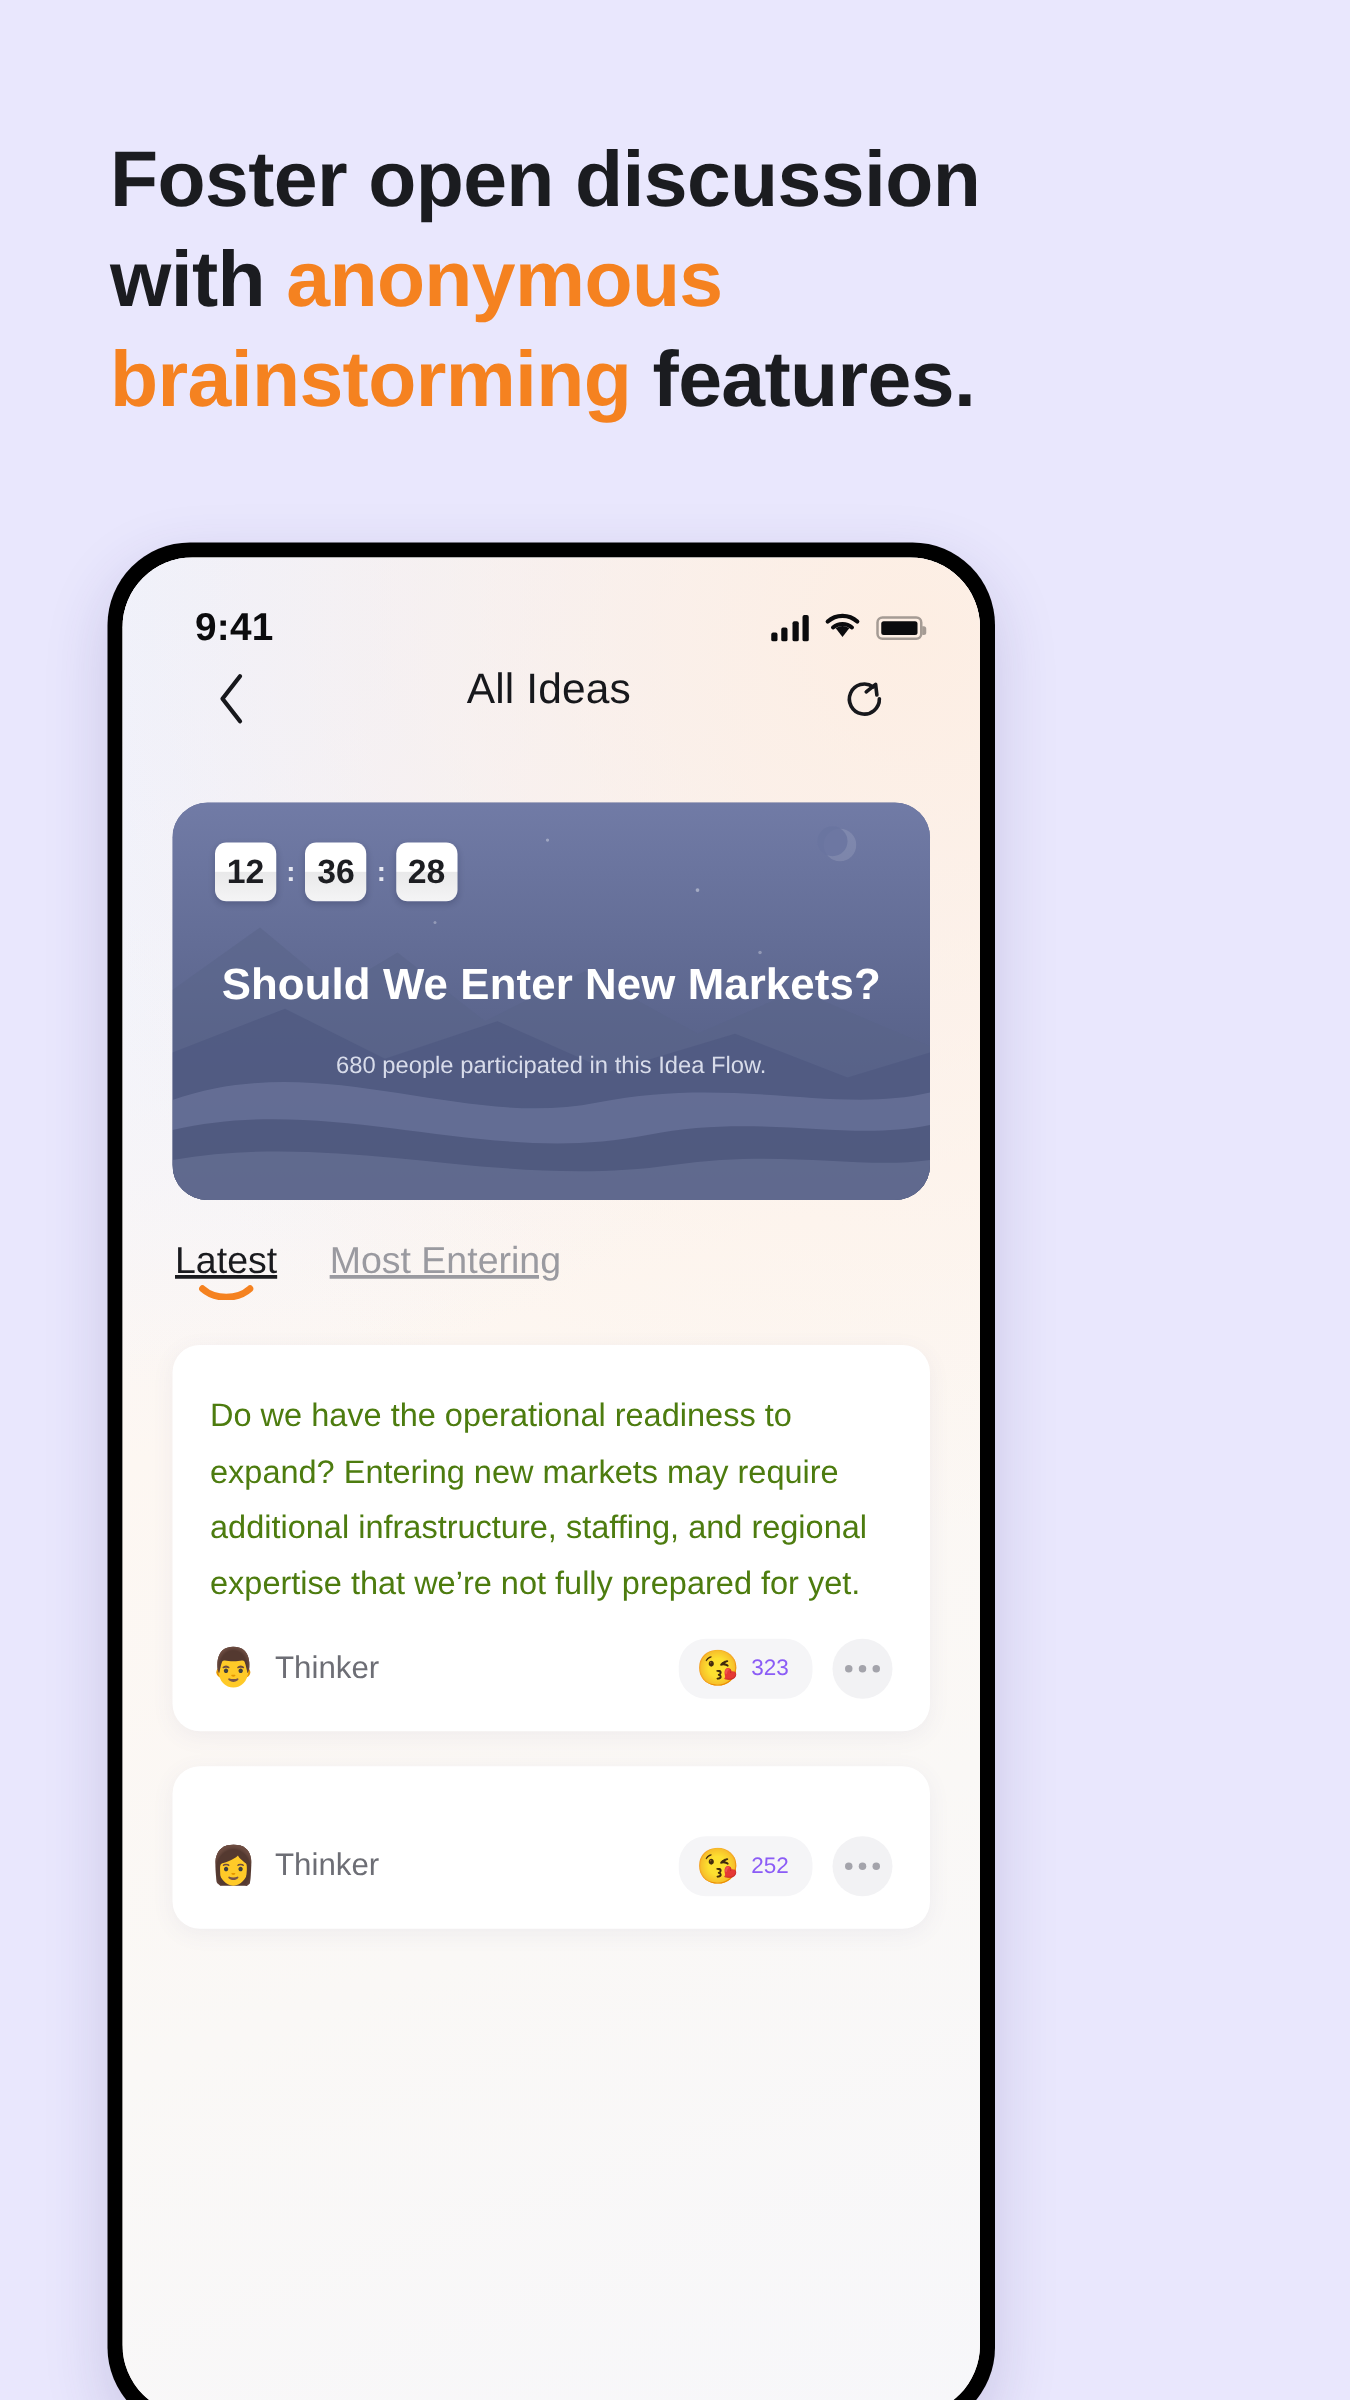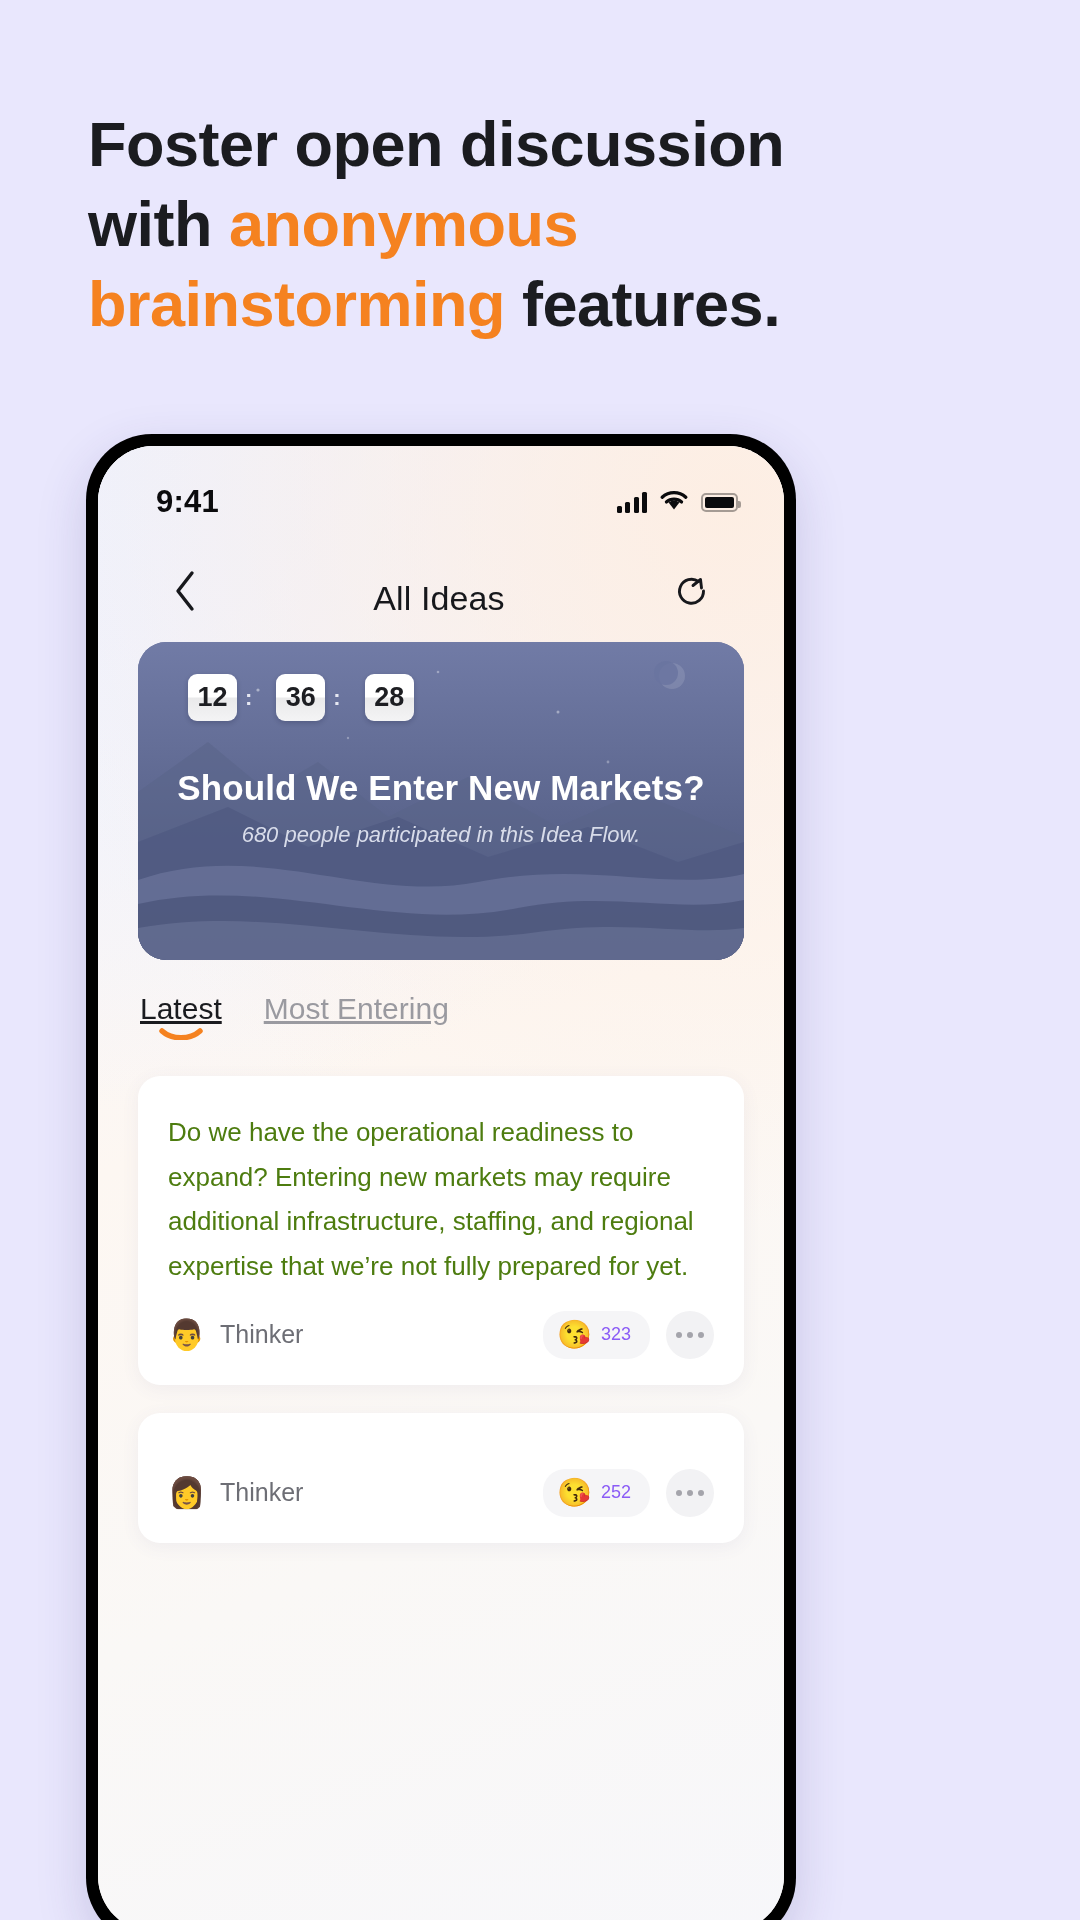--- a/index.html
+++ b/index.html
@@ -78,21 +78,21 @@
     content:""; position:absolute; right:-5px; top:6px;
     width:3px; height:7px; background:rgba(0,0,0,0.35);
     border-radius:0 2px 2px 0;
   }
   .batt i { display:block; width:100%; height:100%; background:#0b0b0d; border-radius:2px; }
 
   
   .navbar {
     position:absolute; left:0; right:4px; top:86px;
     height:86px;
-    display:flex; align-items:flex-end;
+    display:flex; align-items:flex-start;
     padding:0 60px;
   }
   .nav-back { width:54px; height:54px; display:flex; align-items:center; justify-content:center; }
   .nav-title {
     flex:1; text-align:center;
     font-size:34px; color:#17181c; font-weight:500;
     letter-spacing:0.1px;
   }
   .nav-share { width:54px; height:54px; display:flex; align-items:center; justify-content:center; }
 
@@ -113,37 +113,35 @@
   }
   .timer { display:flex; align-items:center; gap:7px; }
   .tile {
     background:linear-gradient(180deg,#ffffff 0%, #ffffff 49%, #e9e9ea 51%, #f4f4f5 100%);
     border-radius:9px;
     min-width:49px; height:47px;
     display:flex; align-items:center; justify-content:center;
     font-size:27px; font-weight:bold; color:#1d1e22;
     box-shadow:0 2px 5px rgba(20,25,50,0.22);
     padding:0 7px;
-    margin-left:16px;
   }
   .colon { color:#e6e8f2; font-size:22px; font-weight:bold; padding:0 1px; }
   .hero-title {
     margin-top:47px;
     text-align:center;
     font-size:35px;
     font-weight:bold;
     color:#ffffff;
     letter-spacing:0.1px;
   }
   .hero-sub {
-    margin-top:14px;
+    margin-top:34px;
     text-align:center;
-    font-size:22px;
+    font-size:19px;
     color:#d8dcea;
-    font-style:italic;
   }
 
   
   .tabs {
     position:absolute; left:42px; top:546px;
     display:flex; align-items:flex-end; gap:42px;
   }
   .tab { position:relative; padding-bottom:10px; }
   .tab-label { font-size:30px; color:#9a9aa0;text-decoration:underline; }
   .tab.active .tab-label { color:#1a1b1f; font-weight:500; }

